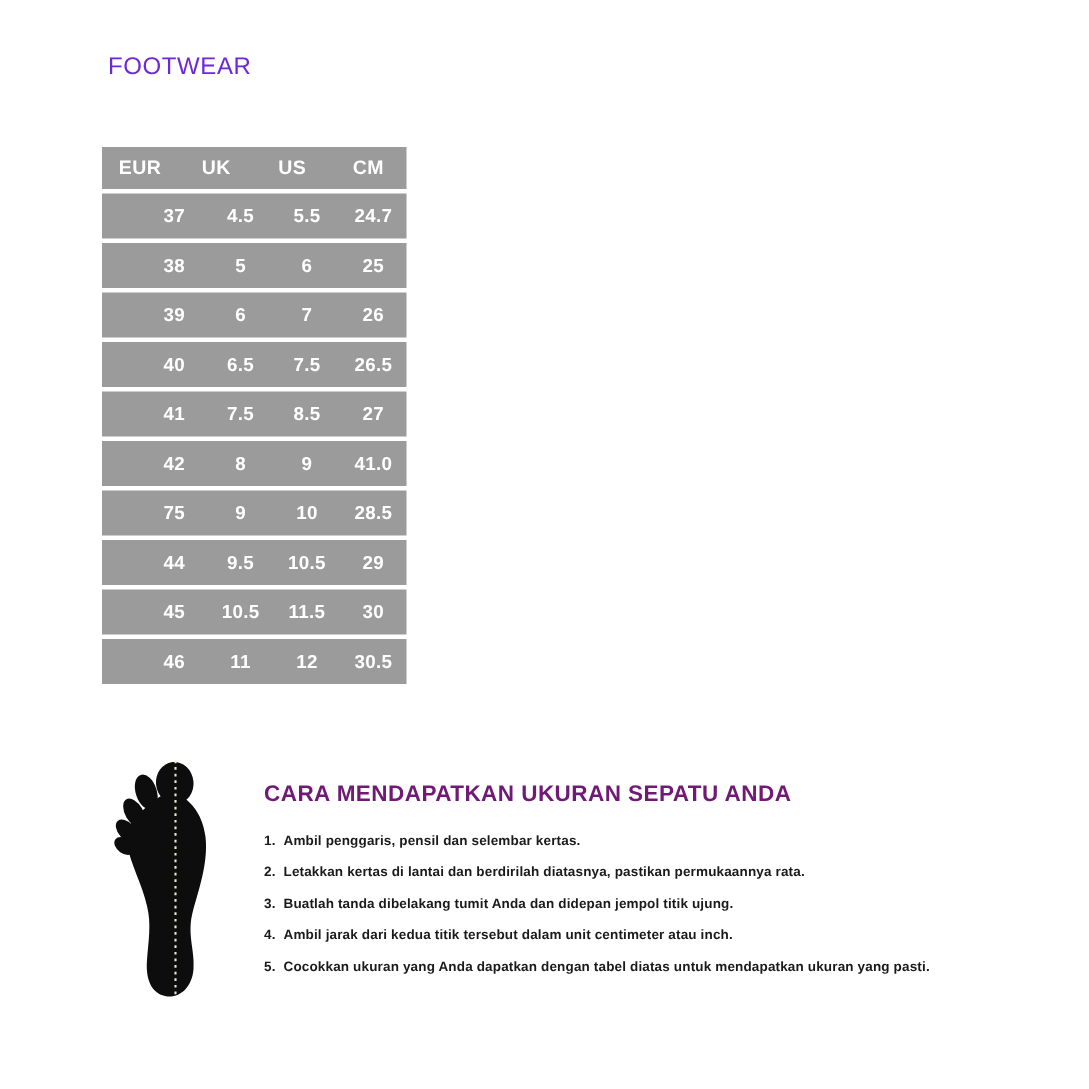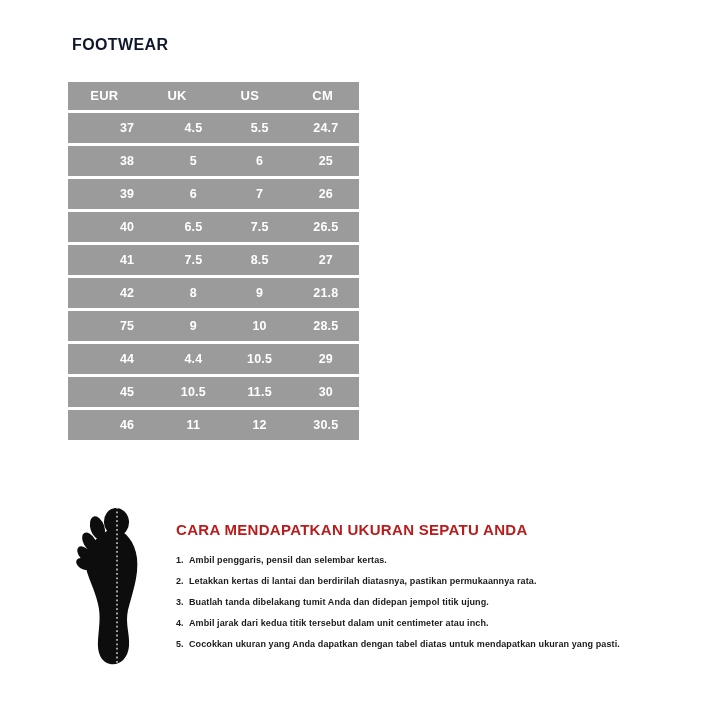--- a/index.html
+++ b/index.html
@@ -8,27 +8,27 @@
   .canvas {
     position:relative;
     width:726px; height:726px;
     background:#ffffff;
     overflow:hidden;
   }
 
   
   .page-title {
     position:absolute; left:72px; top:36px;
-    font-size:16px; font-weight:bold; letter-spacing:0.4px;
-    color:#0f172a;
+    font-size:16px; font-weight:normal; letter-spacing:0.4px;
+    color:#6d28d9;
   }
 
   
   .size-table {
-    position:absolute; left:68px; top:82px; width:291px;
+    position:absolute; left:68px; top:98px; width:203px;
   }
   .thead {
     display:flex; height:28px; margin-bottom:3px;
     background:#9b9b9b;
   }
   .thead-cell {
     flex:1; text-align:center; line-height:28px;
     color:#ffffff; font-size:13px; font-weight:bold; letter-spacing:0.3px;
   }
   .trow {
@@ -44,21 +44,21 @@
   
   .foot-svg {
     position:absolute; left:74px; top:506px;
     width:66px; height:162px;
   }
   .guide-text {
     position:absolute; left:176px; top:522px; width:486px;
   }
   .guide-heading {
     font-size:15px; font-weight:bold; letter-spacing:0.3px;
-    color:#b91c1c; line-height:16px;
+    color:#701a75; line-height:16px;
   }
   .steps { list-style:none; margin-top:17px; }
   .step {
     display:flex; align-items:flex-start;
     margin-bottom:10px; line-height:11px;
     font-size:9px; font-weight:bold; letter-spacing:0.1px;
     color:#1a1a1a;
   }
   .step-num { width:13px; flex:0 0 13px; }
   .step-text { flex:1; }
@@ -105,31 +105,31 @@
         <div class="trow">
           <div class="tcell">41</div>
           <div class="tcell">7.5</div>
           <div class="tcell">8.5</div>
           <div class="tcell">27</div>
         </div>
         <div class="trow">
           <div class="tcell">42</div>
           <div class="tcell">8</div>
           <div class="tcell">9</div>
-          <div class="tcell">21.8</div>
+          <div class="tcell">41.0</div>
         </div>
         <div class="trow">
           <div class="tcell">75</div>
           <div class="tcell">9</div>
           <div class="tcell">10</div>
           <div class="tcell">28.5</div>
         </div>
         <div class="trow">
           <div class="tcell">44</div>
-          <div class="tcell">4.4</div>
+          <div class="tcell">9.5</div>
           <div class="tcell">10.5</div>
           <div class="tcell">29</div>
         </div>
         <div class="trow">
           <div class="tcell">45</div>
           <div class="tcell">10.5</div>
           <div class="tcell">11.5</div>
           <div class="tcell">30</div>
         </div>
         <div class="trow">

